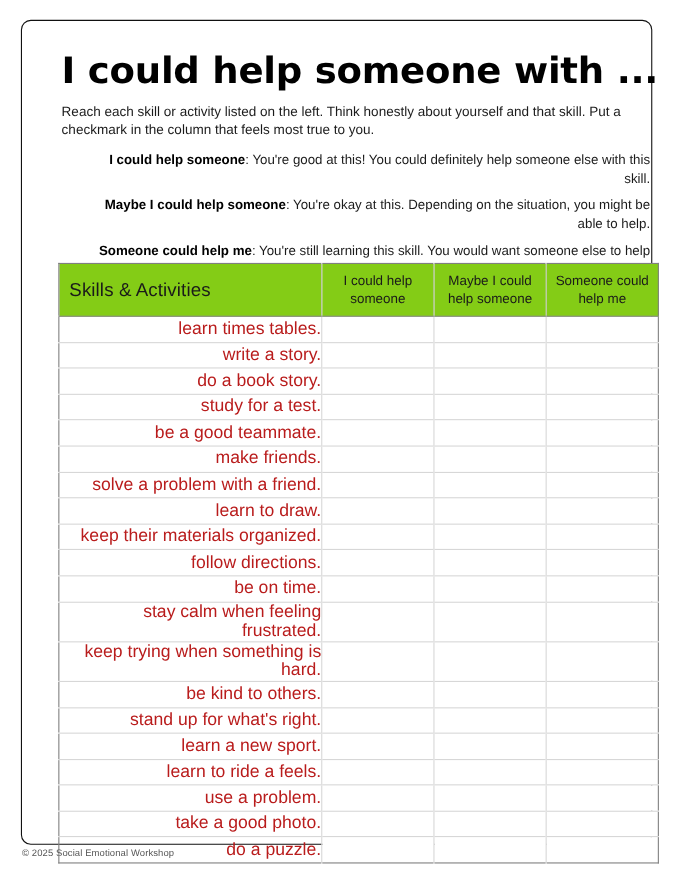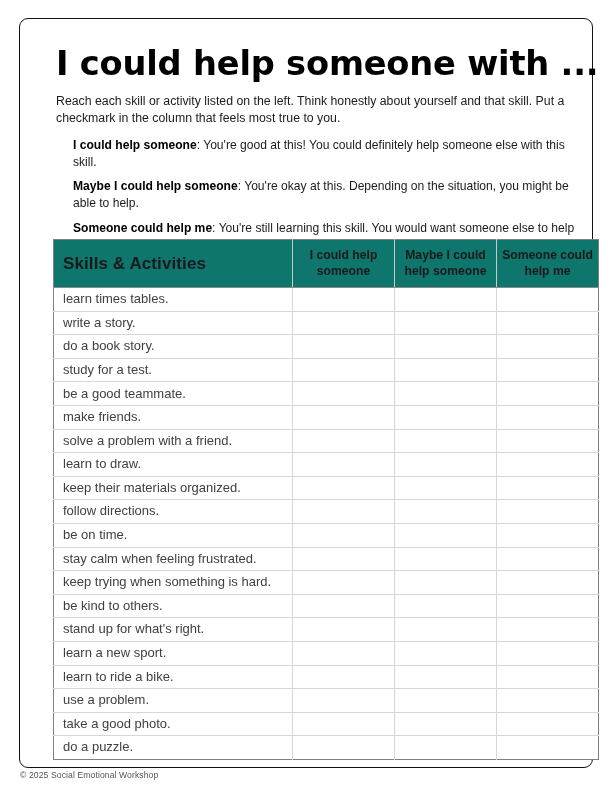--- a/index.html
+++ b/index.html
@@ -63,20 +63,21 @@
     margin: 0 0 0 0;
     padding: 0;
     list-style: none;
   }
   .definition-item {
     font-size: 12.1px;
     line-height: 1.42;
     color: #1b1b1b;
     margin: 0 0 7px 17px;
     width: 518px;
+    text-align: right;
   }
   .definition-item:last-child { margin-bottom: 0; }
   .definition-term {
     font-weight: 700;
     color: #000000;
   }
 
   
   .table-wrap {
     position: absolute;
@@ -89,26 +90,26 @@
     border-collapse: collapse;
     width: 545px;
     table-layout: fixed;
     border: 1.4px solid #808080;
   }
 
   table.skills-table col.c-skill   { width: 239px; }
   table.skills-table col.c-opt     { width: 102px; }
 
   thead th {
-    background: #0f766e;
+    background: #84cc16;
     border-right: 1px solid #c9c9c9;
     border-bottom: 1.3px solid #8a8a8a;
     padding: 0;
     vertical-align: middle;
-    font-weight: 700;
+    font-weight: 400;
   }
   thead th:last-child { border-right: none; }
 
   th.head-skill {
     text-align: left;
     padding: 9px 0 9px 9px;
     font-size: 17px;
     color: #1a1a1a;
     letter-spacing: 0.1px;
     height: 48px;
@@ -128,24 +129,24 @@
     border-top: 1px solid #d7d7d7;
     border-right: 1px solid #d7d7d7;
     height: 23.6px;
     padding: 0;
     box-sizing: border-box;
   }
   tbody tr:first-child td { border-top: none; }
   tbody td:last-child { border-right: none; }
 
   td.cell-skill {
-    text-align: left;
+    text-align: right;
     padding: 0 0 0 9px;
-    font-size: 13px;
-    color: #404040;
+    font-size: 16px;
+    color: #b91c1c;
     vertical-align: middle;
     line-height: 1.1;
   }
   td.cell-check { background: #ffffff; }
 
   
   .footer-credit {
     position: absolute;
     left: 0;
     right: 0;
@@ -288,21 +289,21 @@
             <td class="cell-check"></td>
             <td class="cell-check"></td>
           </tr>
           <tr>
             <td class="cell-skill">learn a new sport.</td>
             <td class="cell-check"></td>
             <td class="cell-check"></td>
             <td class="cell-check"></td>
           </tr>
           <tr>
-            <td class="cell-skill">learn to ride a bike.</td>
+            <td class="cell-skill">learn to ride a feels.</td>
             <td class="cell-check"></td>
             <td class="cell-check"></td>
             <td class="cell-check"></td>
           </tr>
           <tr>
             <td class="cell-skill">use a problem.</td>
             <td class="cell-check"></td>
             <td class="cell-check"></td>
             <td class="cell-check"></td>
           </tr>

